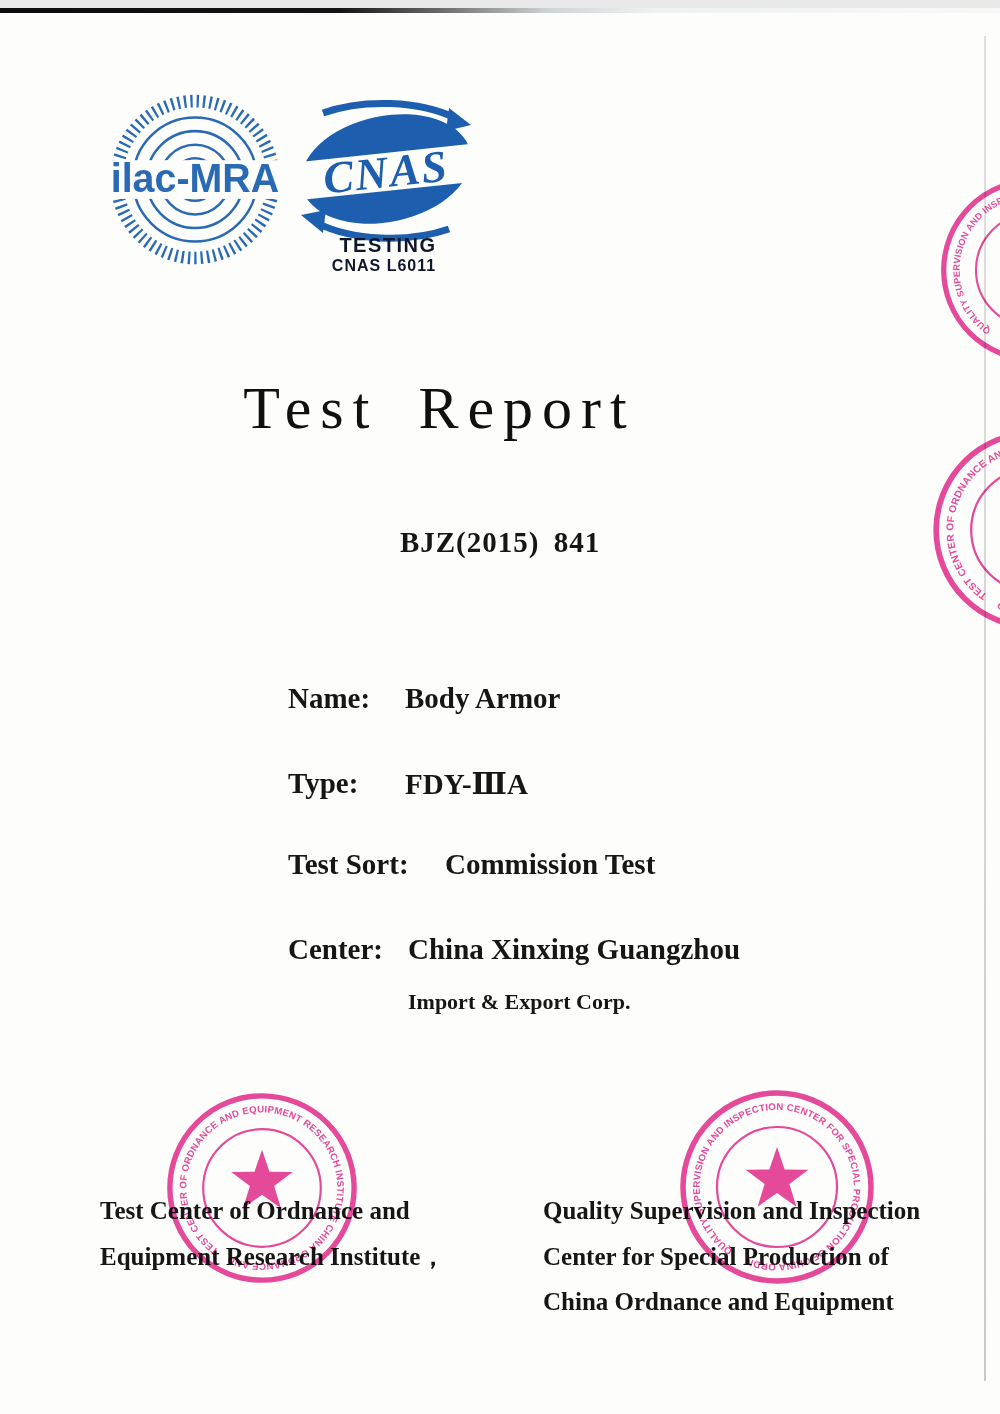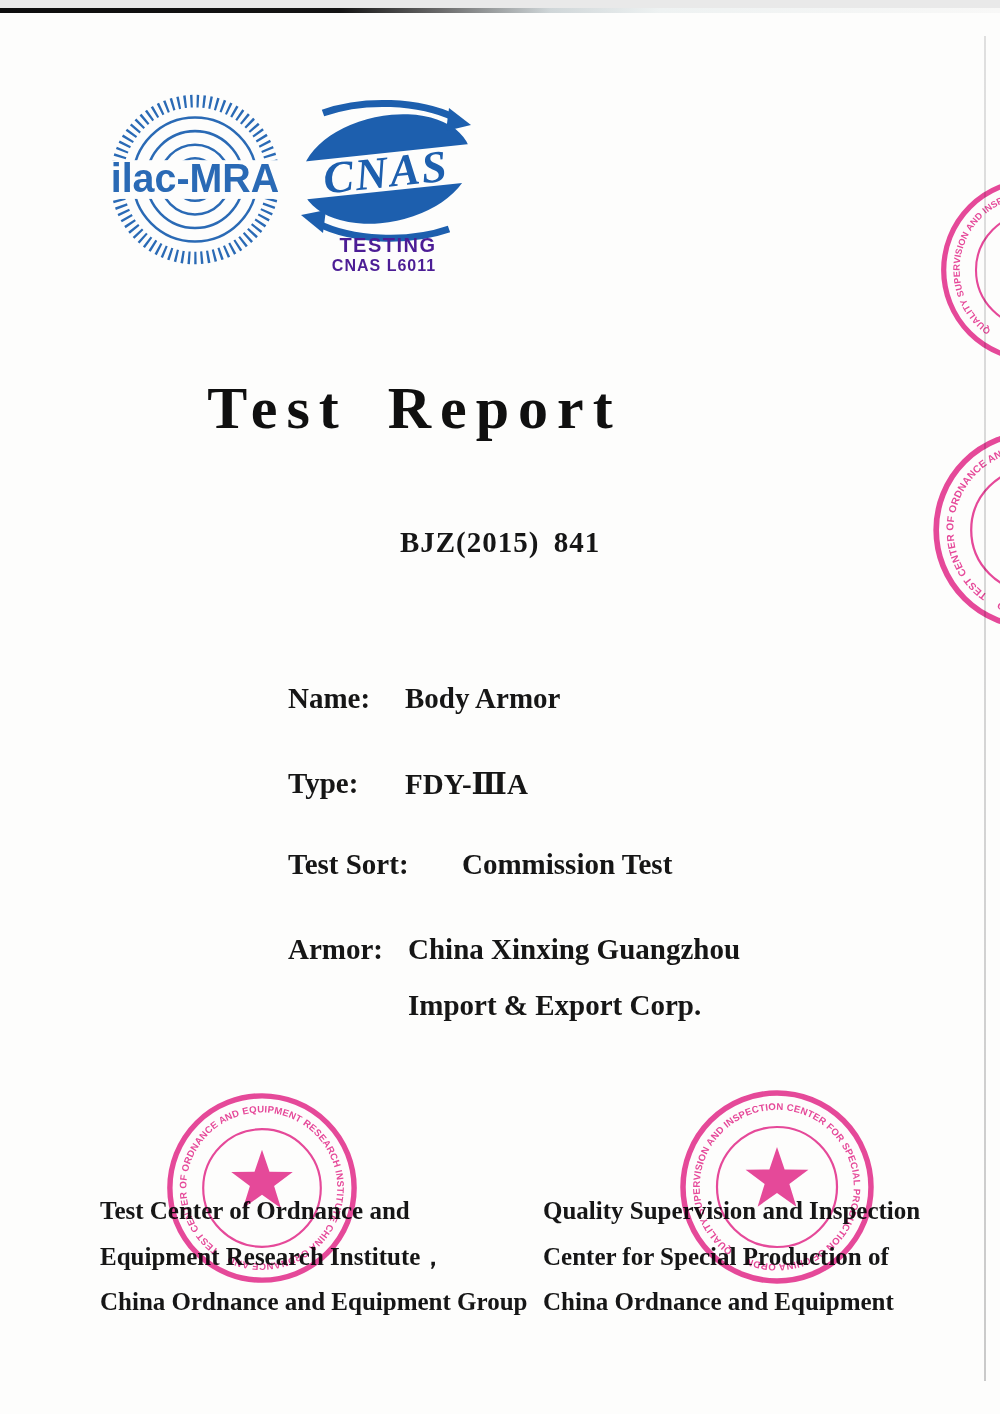--- a/index.html
+++ b/index.html
@@ -10,38 +10,38 @@
   }
   
   .top-artifact { position:absolute; left:0; top:0; width:1000px; height:5px;
     background:linear-gradient(90deg,#0d0d0d 0%,#141414 34%,#6a6a6a 44%,#cfd6d8 55%,#eef2f2 66%,#f8f8f7 100%); }
   .edge-line { position:absolute; left:984px; top:28px; width:2px; height:1345px;
     background:linear-gradient(180deg,#d8d8d8,#c9c9c9 60%,#bdbdbd); opacity:.8; }
 
   
   .logo { position:absolute; }
   .cnas-caption { position:absolute; width:186px; text-align:center;
-    font-family:"Liberation Sans","DejaVu Sans",sans-serif; font-weight:bold; color:#4c1d95; }
+    font-family:"Liberation Sans","DejaVu Sans",sans-serif; font-weight:bold; color:#0f172a; }
   .cap-testing { left:295px; top:226px; font-size:20px; letter-spacing:1.5px; }
   .cap-number  { left:291px; top:249px; font-size:16px; letter-spacing:1px; }
 
   
   .title { position:absolute; left:0; top:366px; width:829px; text-align:center;
-    font-size:60px; font-weight:bold; letter-spacing:9px; word-spacing:16px; color:#101010; }
+    font-size:60px; font-weight:normal; letter-spacing:9px; word-spacing:16px; color:#101010;padding-left:25px; }
   .report-no { position:absolute; left:0; top:518px; width:1000px; text-align:center;
     font-size:29px; font-weight:bold; letter-spacing:1px; word-spacing:6px; }
 
   
   .row { position:absolute; left:288px; font-size:29px; font-weight:bold; white-space:nowrap; }
   .row .val { position:absolute; white-space:nowrap; }
   .row-name  { top:674px; }  .row-name  .val { left:117px; }
   .row-type  { top:759px; }  .row-type  .val { left:117px; }
-  .row-sort  { top:840px; }  .row-sort  .val { left:174px; }
+  .row-sort  { top:840px; }  .row-sort  .val { left:157px; }
   .row-client{ top:925px; }  .row-client .val{ left:120px; }
-  .client-l2 { position:absolute; left:408px; top:981px; font-size:29px; font-weight:bold; white-space:nowrap; }
+  .client-l2 { position:absolute; left:408px; top:981px; font-size:22px; font-weight:bold; white-space:nowrap; }
 
   
   .date-line { position:absolute; left:388px; top:1109px; font-size:27px; font-weight:bold; white-space:nowrap; }
   .date-line .dv { margin-left:14px; }
 
   
   .footer-col { position:absolute; font-size:25px; font-weight:bold; line-height:45.5px; white-space:nowrap; }
   .footer-left  { left:100px; top:1180px; }
   .footer-right { left:543px; top:1180px; }
 
@@ -93,30 +93,29 @@
   </div>
   <div class="row row-type">
     <span>Type:</span>
     <span class="val">FDY-ⅢA</span>
   </div>
   <div class="row row-sort">
     <span>Test Sort:</span>
     <span class="val">Commission Test</span>
   </div>
   <div class="row row-client">
-    <span>Armor:</span>
+    <span>Center:</span>
     <span class="val">China Xinxing Guangzhou</span>
   </div>
   <div class="client-l2">Import &amp; Export Corp.</div>
 
 
   <div class="footer-col footer-left">
     <div>Test Center of Ordnance and</div>
     <div>Equipment Research Institute，</div>
-    <div>China Ordnance and Equipment Group</div>
   </div>
   <div class="footer-col footer-right">
     <div>Quality Supervision and Inspection</div>
     <div>Center for Special Production of</div>
     <div>China Ordnance and Equipment</div>
   </div>
 
   <svg class="stamp" style="left:164px; top:1082px;" width="196" height="196" viewBox="0 0 200 200">
     <defs>
         <path id="tc1" d="M 55.8 163.1 A 77 77 0 1 1 67.5 169.8"></path>

